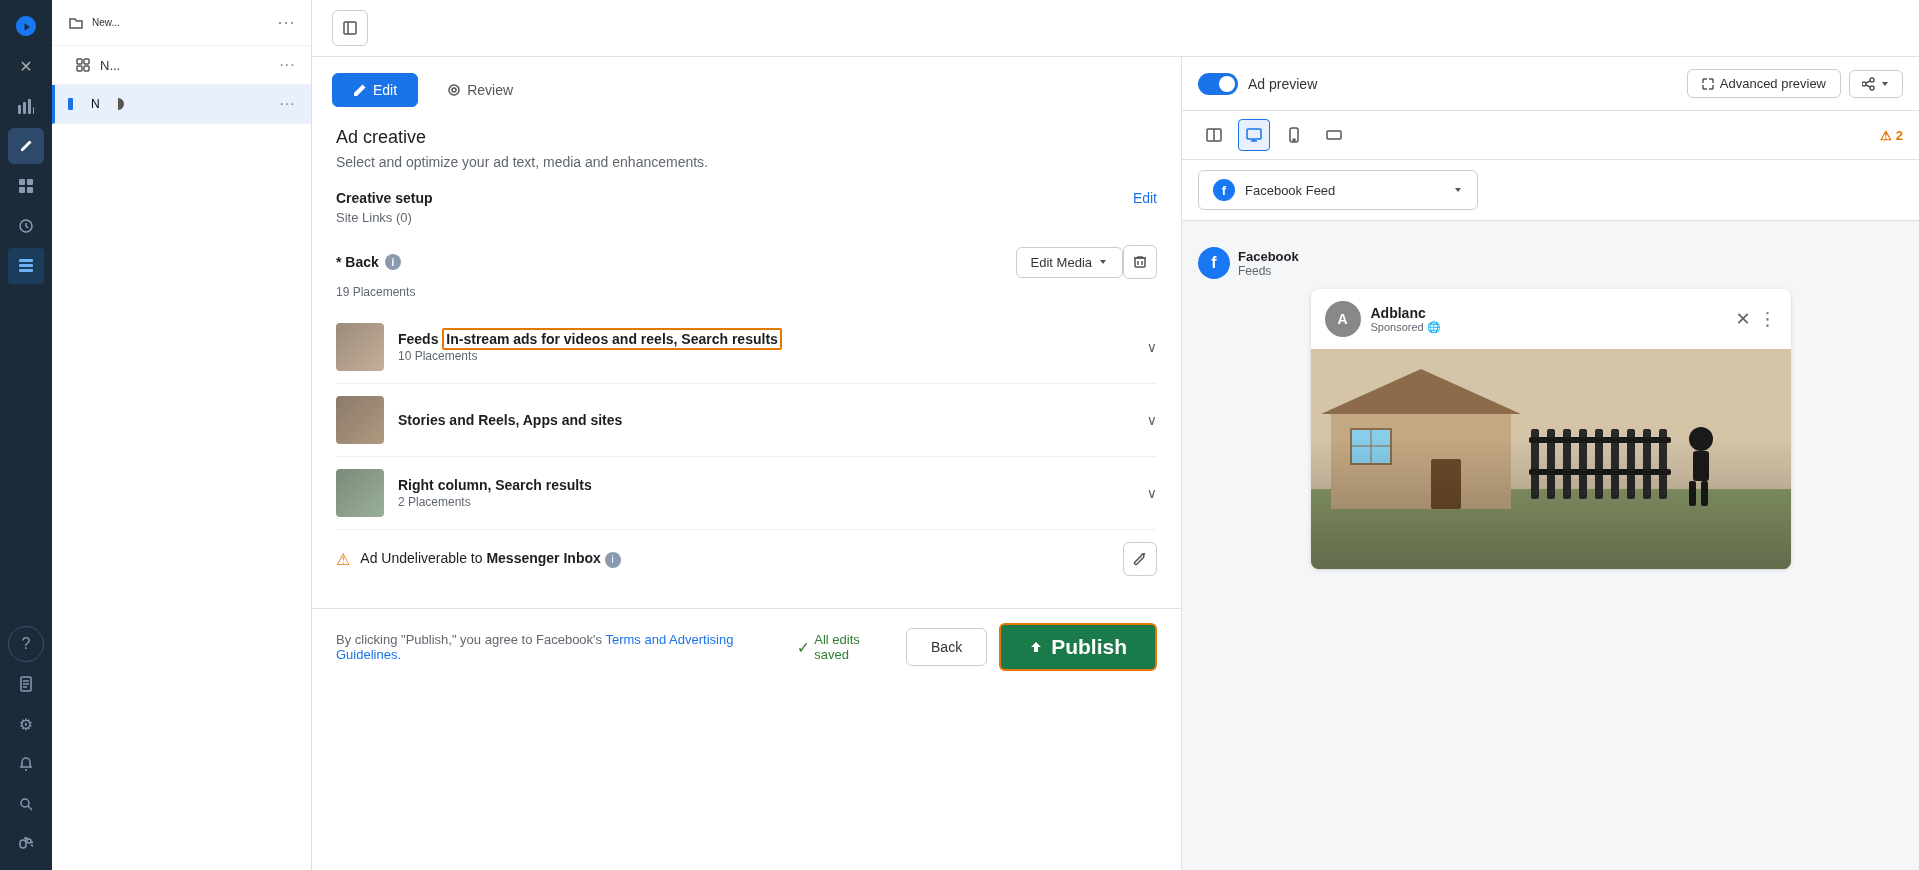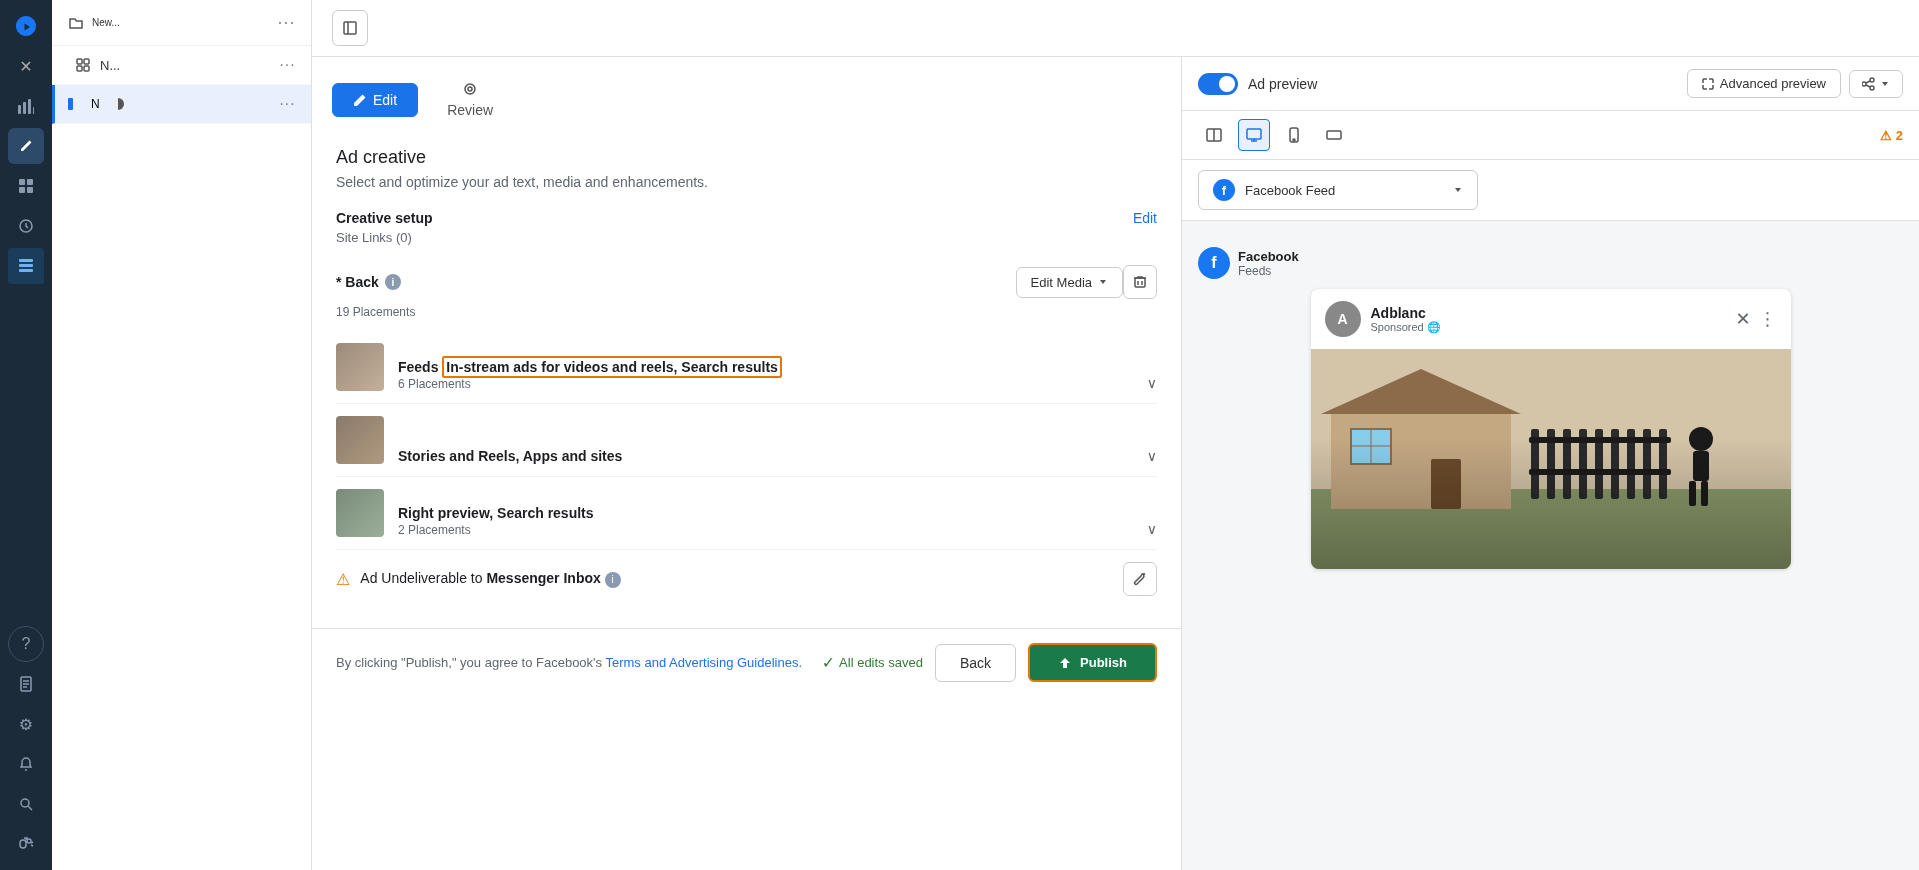--- a/index.html
+++ b/index.html
@@ -126,21 +126,20 @@
     }
     .tab-btn.active {
       background: #1a73e8;
       color: #fff;
       border-color: #1a73e8;
     }
     .tab-btn.inactive {
       color: #555;
       background: #fff;
       border-color: transparent;
-      flex-direction: column;
     }
 
     
     .creative-content {
       padding: 20px 24px;
     }
     .section-title {
       font-size: 18px;
       font-weight: 400;
       color: #1c1e21;
@@ -216,21 +215,21 @@
       align-items: center;
       justify-content: center;
       cursor: pointer;
       color: #555;
     }
     .placements-label { font-size: 12px; color: #606770; margin-bottom: 12px; }
 
     
     .placement-item {
       display: flex;
-      align-items: flex-end;
+      align-items: center;
       padding: 12px 0;
       border-bottom: 1px solid #f0f0f0;
       gap: 14px;
       cursor: pointer;
     }
     .placement-thumb {
       width: 48px;
       height: 48px;
       background: #e0e0e0;
       border-radius: 4px;
@@ -291,21 +290,21 @@
       font-size: 14px;
       cursor: pointer;
       color: #333;
     }
     .publish-btn {
       padding: 10px 28px;
       background: #1a7a4a;
       color: #fff;
       border: 2px solid #e67700;
       border-radius: 6px;
-      font-size: 13px;
+      font-size: 21px;
       font-weight: 600;
       cursor: pointer;
       display: flex;
       align-items: center;
       gap: 8px;
     }
 
     
     .preview-panel {
       flex: 1;
@@ -679,41 +678,41 @@
         <p class="placements-label">19 Placements</p>
 
         <div class="placement-item">
           <div class="placement-thumb">
             <div class="placement-thumb-inner" style="background: linear-gradient(135deg, #9b8b7a, #c4b09a);"></div>
           </div>
           <div class="placement-info">
             <div class="placement-name">
               <span>Feeds </span><span class="highlighted-text">In-stream ads for videos and reels, Search results</span>
             </div>
-            <div class="placement-count">6 Placements</div>
+            <div class="placement-count">10 Placements</div>
           </div>
           <span class="placement-chevron">∨</span>
         </div>
 
         <div class="placement-item">
           <div class="placement-thumb">
             <div class="placement-thumb-inner" style="background: linear-gradient(135deg, #8a7a6a, #b09a80);"></div>
           </div>
           <div class="placement-info">
             <div class="placement-name">Stories and Reels, Apps and sites</div>
           </div>
           <span class="placement-chevron">∨</span>
         </div>
 
         <div class="placement-item">
           <div class="placement-thumb">
             <div class="placement-thumb-inner" style="background: linear-gradient(135deg, #7a8a7a, #9ab09a);"></div>
           </div>
           <div class="placement-info">
-            <div class="placement-name">Right preview, Search results</div>
+            <div class="placement-name">Right column, Search results</div>
             <div class="placement-count">2 Placements</div>
           </div>
           <span class="placement-chevron">∨</span>
         </div>
 
         <div class="warning-row">
           <span class="warning-icon">⚠</span>
           <span class="warning-text">
             <span>Ad Undeliverable to</span>
             <strong>Messenger Inbox</strong>

